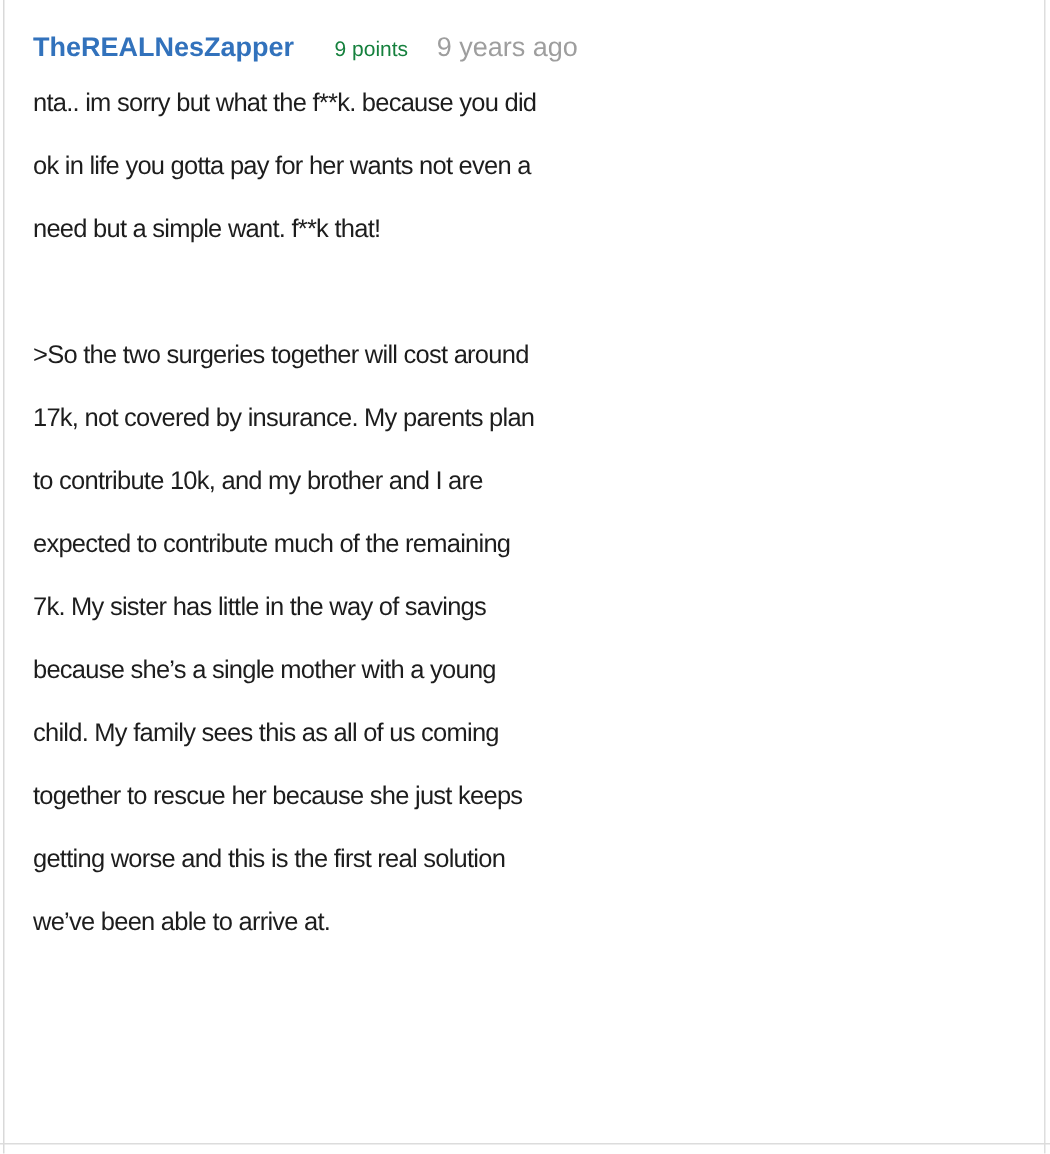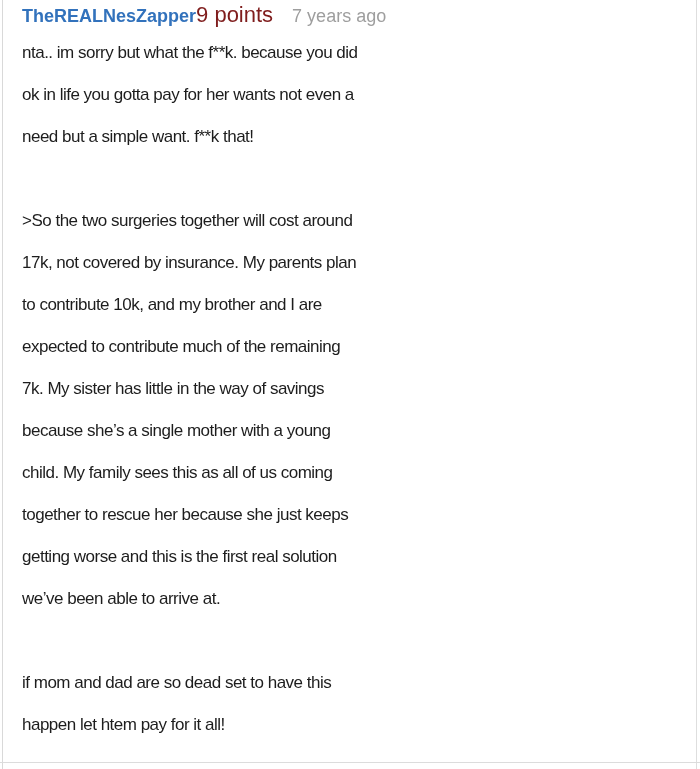--- a/index.html
+++ b/index.html
@@ -24,40 +24,41 @@
   }
   .thread-line-right {
     position: absolute;
     right: 3px; top: 0; bottom: 0;
     width: 1px;
     background: #dedede;
   }
   .comment {
     position: absolute;
     left: 3px; right: 4px; top: 0; bottom: 0;
-    padding: 4px 28px 0 19px;
+    padding: 20px 28px 0 19px;
     box-sizing: border-box;
   }
   .comment-header {
     display: flex;
     align-items: baseline;
     line-height: 22px;
     margin: 0 0 5px 0;
     white-space: nowrap;
   }
   .author {
     color: #3272bc;
     font-weight: bold;
     font-size: 18px;
     text-decoration: none;
     cursor: pointer;
   }
   .points {
-    color: #7f1d1d;
-    font-size: 22px;
+    color: #15803d;
+    font-size: 14px;
+    margin-left: 27px;
   }
   .age {
     color: #9e9e9e;
     font-size: 18px;
     margin-left: 19px;
   }
   .comment-body p {
     margin: 0 0 42px 0;
     font-size: 17px;
     line-height: 42px;
@@ -77,36 +78,34 @@
 <body>
 
 <div class="page">
   <div class="thread-line-left"></div>
   <div class="thread-line-right"></div>
 
   <div class="comment">
     <div class="comment-header">
       <a class="author">TheREALNesZapper</a>
       <span class="points">9 points</span>
-      <span class="age">7 years ago</span>
+      <span class="age">9 years ago</span>
     </div>
 
     <div class="comment-body">
       <p>nta.. im sorry but what the f**k. because you did
 ok in life you gotta pay for her wants not even a
 need but a simple want. f**k that!</p>
       <p>&gt;So the two surgeries together will cost around
 17k, not covered by insurance. My parents plan
 to contribute 10k, and my brother and I are
 expected to contribute much of the remaining
 7k. My sister has little in the way of savings
 because she’s a single mother with a young
 child. My family sees this as all of us coming
 together to rescue her because she just keeps
 getting worse and this is the first real solution
 we’ve been able to arrive at.</p>
-      <p>if mom and dad are so dead set to have this
-happen let htem pay for it all!</p>
     </div>
   </div>
 
   <div class="bottom-divider"></div>
 </div>
 
 </body></html>

